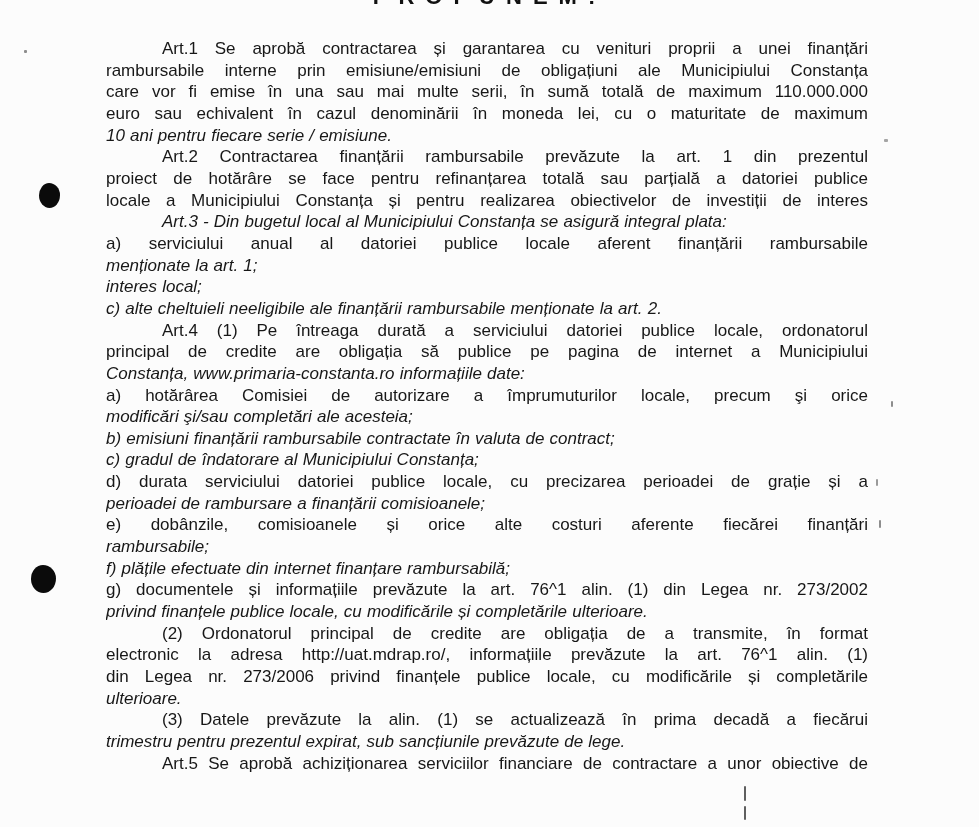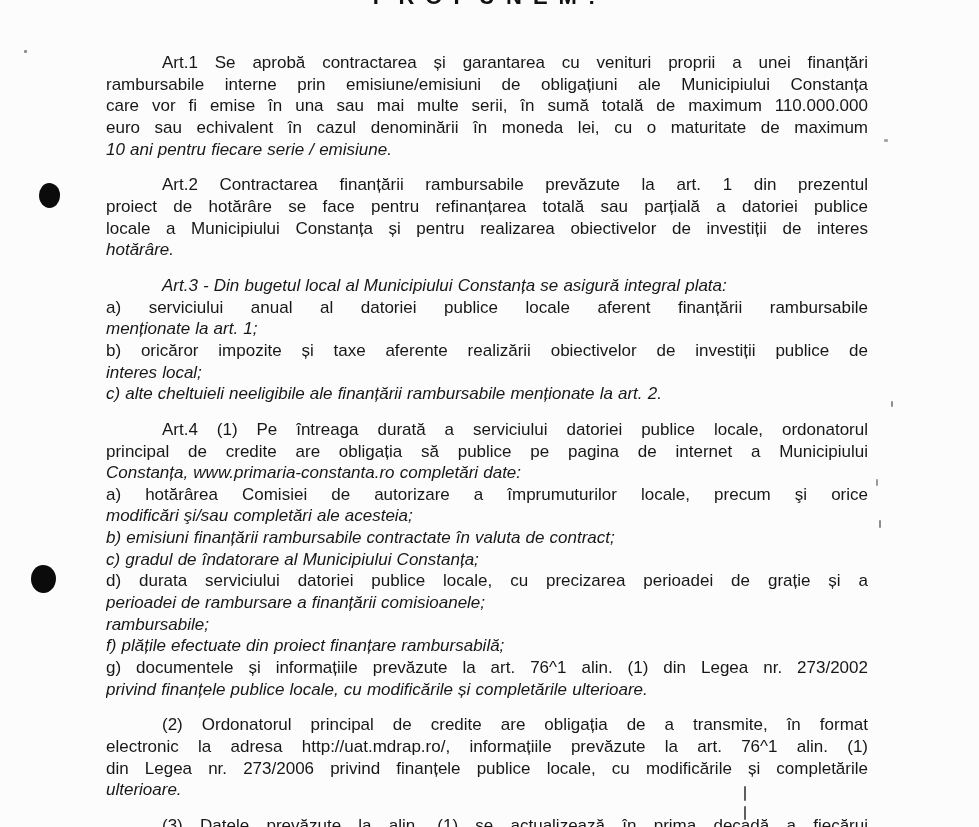--- a/index.html
+++ b/index.html
@@ -39,21 +39,21 @@
     line-height: 21.67px;
   }
   .line {
     height: 21.67px;
     overflow: hidden;
     text-align: justify;
     text-align-last: justify;
     word-spacing: 0.4px;
   }
   .line.nj { text-align-last: left; font-style: italic; }
-  .line.ind { text-indent: 56px; margin-top: 14px; }
+  .line.ind { text-indent: 56px; }
   
   .punch {
     position: absolute;
     background: #0b0b0b;
     border-radius: 48% 52% 50% 50% / 50% 48% 52% 50%;
   }
   .punch.p1 { left: 39px; top: 183px; width: 21px; height: 25px; }
   .punch.p2 { left: 31px; top: 565px; width: 25px; height: 28px; }
   
   .speck { position: absolute; background: #8d8d8d; border-radius: 1px; }
@@ -87,38 +87,37 @@
 
   <div class="content">
       <div class="line ind">Art.1 Se aprobă contractarea și garantarea cu venituri proprii a unei finanțări</div>
       <div class="line">rambursabile interne prin emisiune/emisiuni de obligațiuni ale Municipiului Constanța</div>
       <div class="line">care vor fi emise în una sau mai multe serii, în sumă totală de maximum 110.000.000</div>
       <div class="line">euro sau echivalent în cazul denominării în moneda lei, cu o maturitate de maximum</div>
       <div class="line nj">10 ani pentru fiecare serie / emisiune.</div>
       <div class="line ind">Art.2 Contractarea finanțării rambursabile prevăzute la art. 1 din prezentul</div>
       <div class="line">proiect de hotărâre se face pentru refinanțarea totală sau parțială a datoriei publice</div>
       <div class="line">locale a Municipiului Constanța și pentru realizarea obiectivelor de investiții de interes</div>
-      <div class="line nj">hotărâre.</div>
       <div class="line ind nj">Art.3 - Din bugetul local al Municipiului Constanța se asigură integral plata:</div>
       <div class="line">a) serviciului anual al datoriei publice locale aferent finanțării rambursabile</div>
       <div class="line nj">menționate la art. 1;</div>
-      <div class="line">b) oricăror impozite și taxe aferente realizării obiectivelor de investiții publice de</div>
       <div class="line nj">interes local;</div>
       <div class="line nj">c) alte cheltuieli neeligibile ale finanțării rambursabile menționate la art. 2.</div>
       <div class="line ind">Art.4 (1) Pe întreaga durată a serviciului datoriei publice locale, ordonatorul</div>
       <div class="line">principal de credite are obligația să publice pe pagina de internet a Municipiului</div>
-      <div class="line nj">Constanța,  www.primaria-constanta.ro completări date:</div>
+      <div class="line nj">Constanța,  www.primaria-constanta.ro informațiile date:</div>
       <div class="line">a) hotărârea Comisiei de autorizare a împrumuturilor locale, precum şi orice</div>
       <div class="line nj">modificări şi/sau completări ale acesteia;</div>
       <div class="line nj">b) emisiuni finanțării rambursabile contractate în valuta de contract;</div>
       <div class="line nj">c) gradul de îndatorare al Municipiului Constanța;</div>
       <div class="line">d) durata serviciului datoriei publice locale, cu precizarea perioadei de grație și a</div>
       <div class="line nj">perioadei de rambursare a finanțării comisioanele;</div>
+      <div class="line">e) dobânzile, comisioanele și orice alte costuri aferente fiecărei finanțări</div>
       <div class="line nj">rambursabile;</div>
-      <div class="line nj">f) plățile efectuate din proiect finanțare rambursabilă;</div>
+      <div class="line nj">f) plățile efectuate din internet finanțare rambursabilă;</div>
       <div class="line">g) documentele și informațiile prevăzute la art. 76^1 alin. (1) din Legea nr. 273/2002</div>
       <div class="line nj">privind finanțele publice locale, cu modificările și completările ulterioare.</div>
       <div class="line ind">(2) Ordonatorul principal de credite are obligația de a transmite, în format</div>
       <div class="line">electronic la adresa http://uat.mdrap.ro/, informațiile prevăzute la art. 76^1 alin. (1)</div>
       <div class="line">din Legea nr. 273/2006 privind finanțele publice locale, cu modificările și completările</div>
       <div class="line nj">ulterioare.</div>
       <div class="line ind">(3) Datele prevăzute la alin. (1) se actualizează în prima decadă a fiecărui</div>
       <div class="line nj">trimestru pentru prezentul expirat, sub sancțiunile prevăzute de lege.</div>
       <div class="line ind">Art.5 Se aprobă achiziționarea serviciilor financiare de contractare a unor obiective de</div>
     </div>

